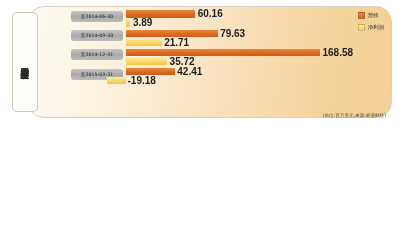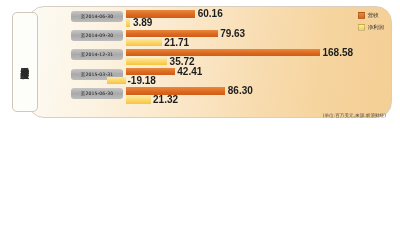--- a/index.html
+++ b/index.html
@@ -207,27 +207,20 @@
         <div class="bar prof" style="left: 60px; width: 41.1062px;"></div>
         <div class="val prof" style="left: 103.606px;">35.72</div>
       </div>
       <div class="row" style="top: 57.6px; text-align: right;">
         <div class="date-chip" style="left: 5px; width: 52px;">至2015-03-31</div>
         <div class="bar rev" style="left: 60px; width: 48.805px;"></div>
         <div class="val rev" style="left: 111.305px;">42.41</div>
         <div class="bar prof" style="left: 41.1731px; width: 18.8269px;"></div>
         <div class="val prof" style="left: 61.5px;">-19.18</div>
       </div>
-      <div class="row" style="top: 76.8px;">
-        <div class="date-chip" style="left: 5px; width: 52px;">至2015-06-30</div>
-        <div class="bar rev" style="left: 60px; width: 99.3131px;"></div>
-        <div class="val rev" style="left: 161.813px;">86.30</div>
-        <div class="bar prof" style="left: 60px; width: 24.5348px;"></div>
-        <div class="val prof" style="left: 87.0348px;">21.32</div>
-      </div>
     </div>
 
   <div id="legend">
       <div class="legend-item">
         <span class="legend-swatch rev"></span>
         <span class="legend-label">营收</span>
       </div>
       <div class="legend-item">
         <span class="legend-swatch prof"></span>
         <span class="legend-label">净利润</span>

